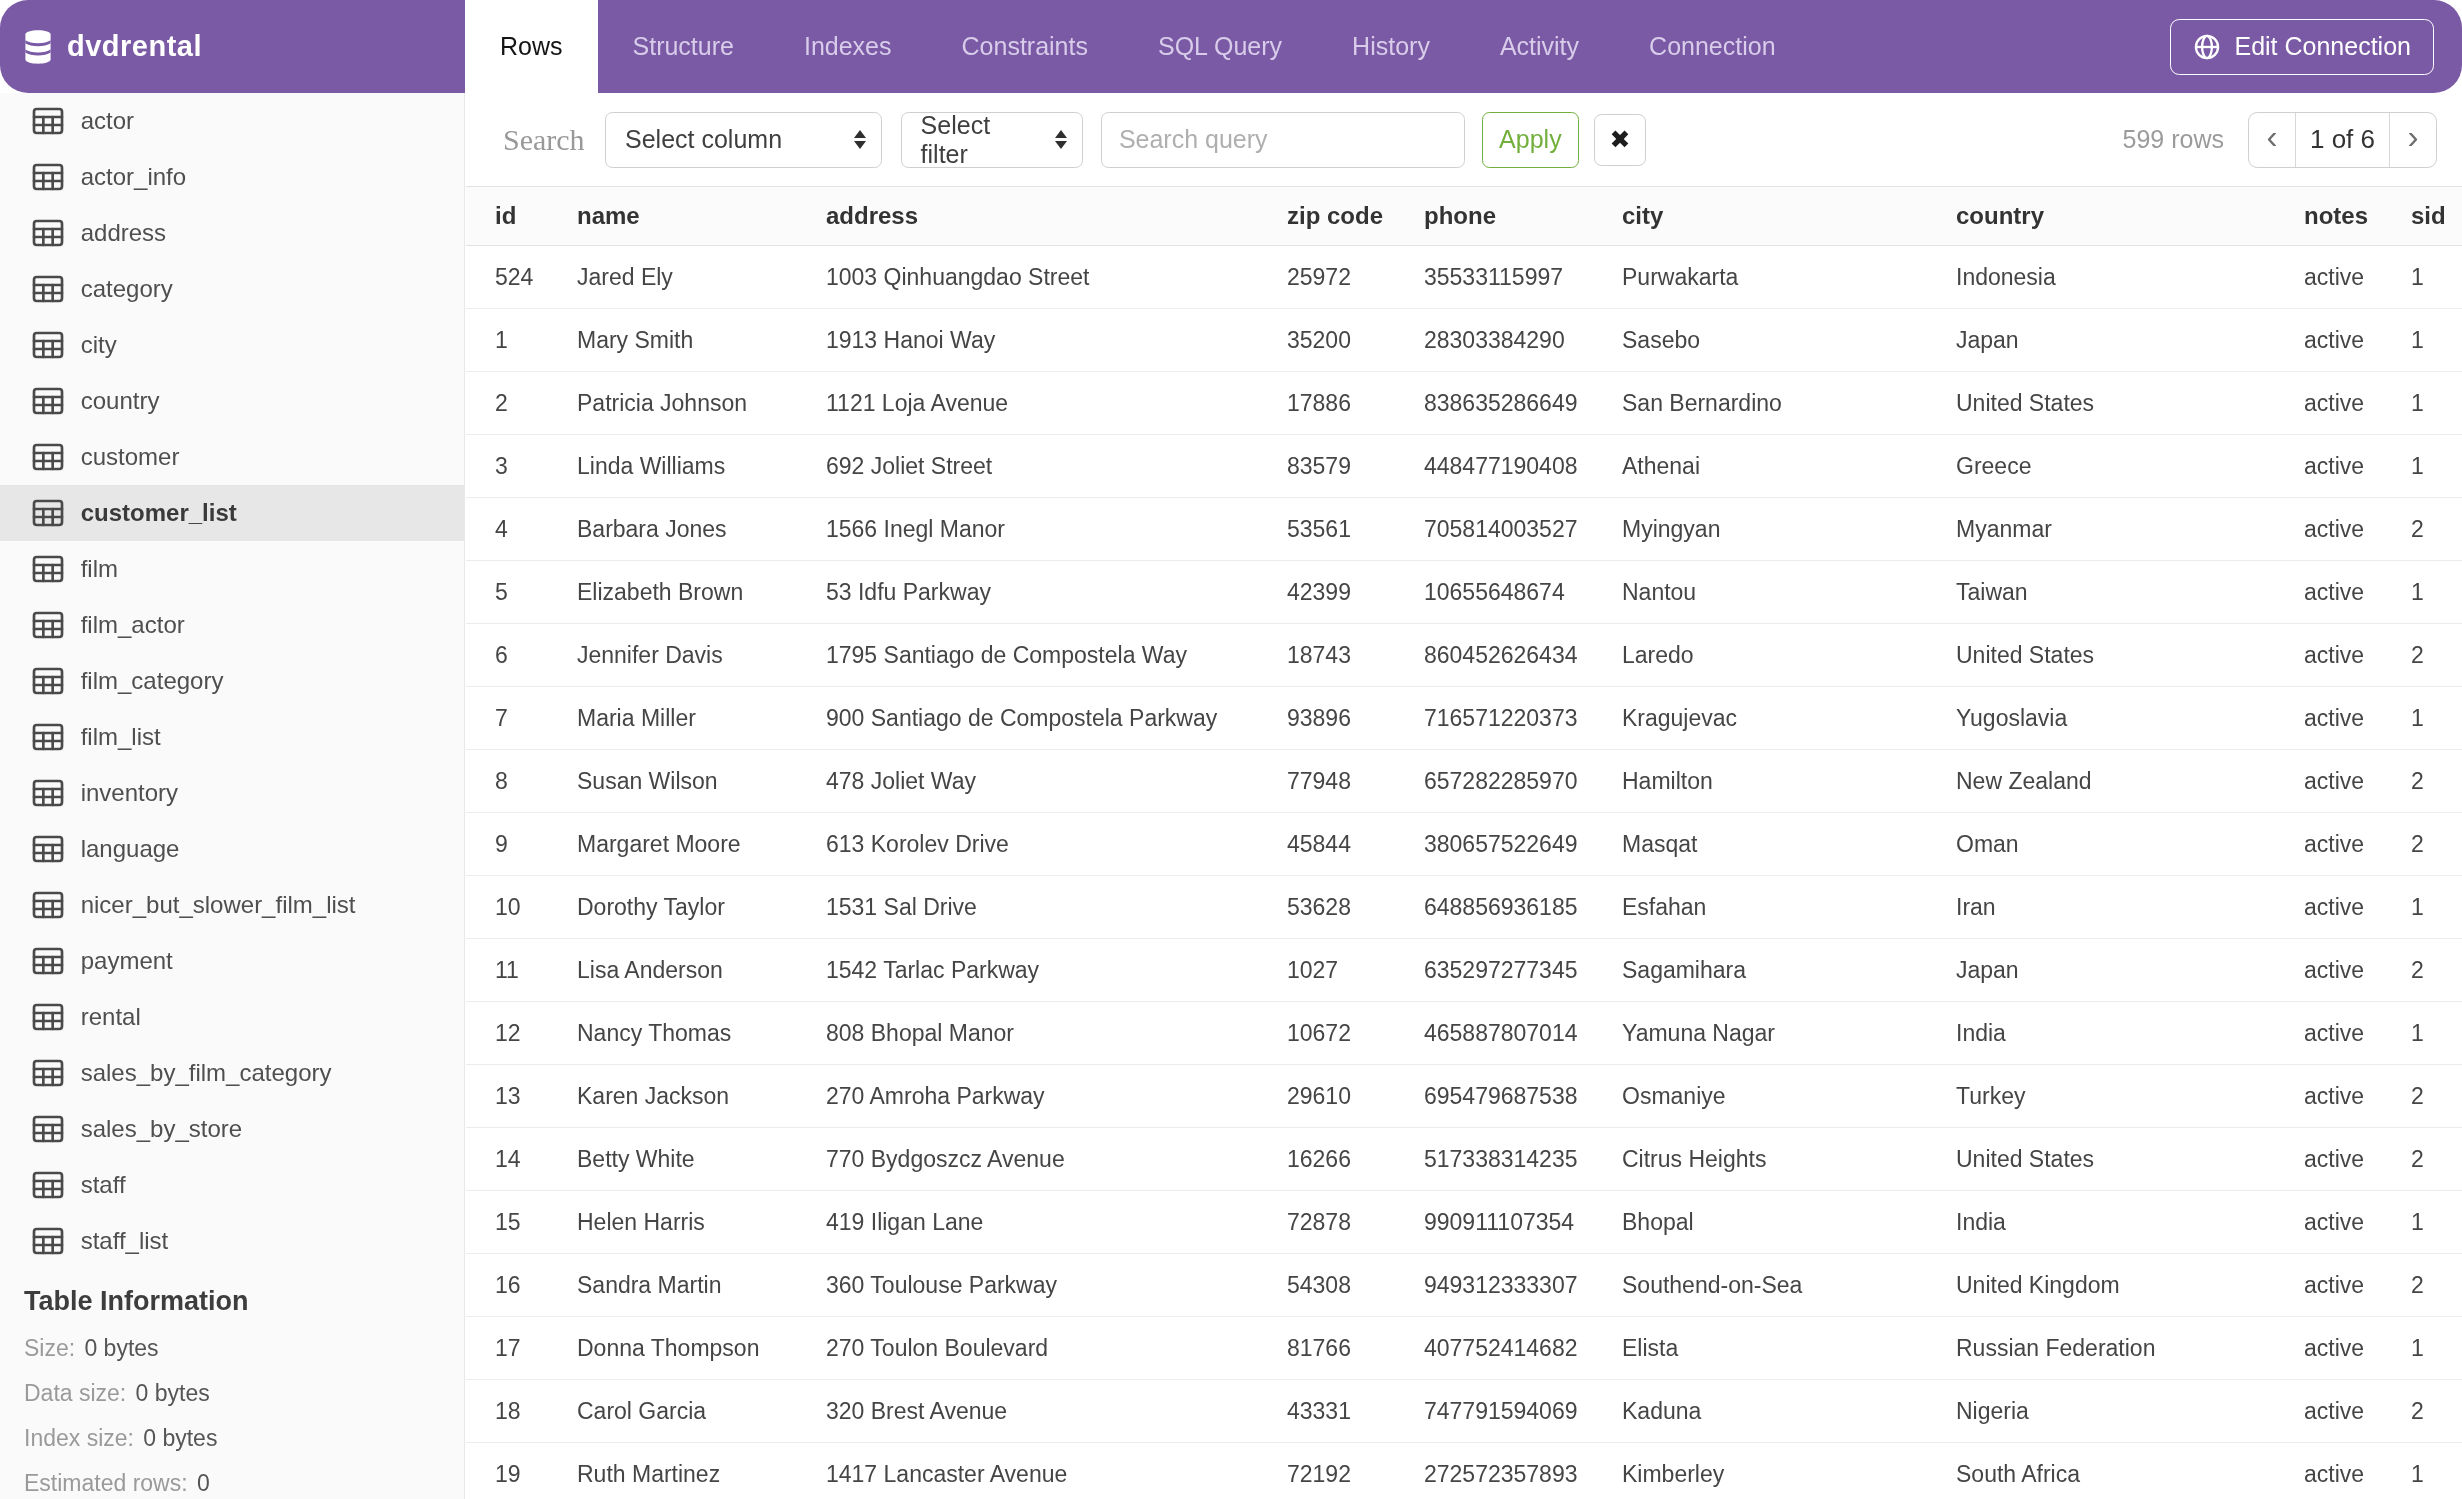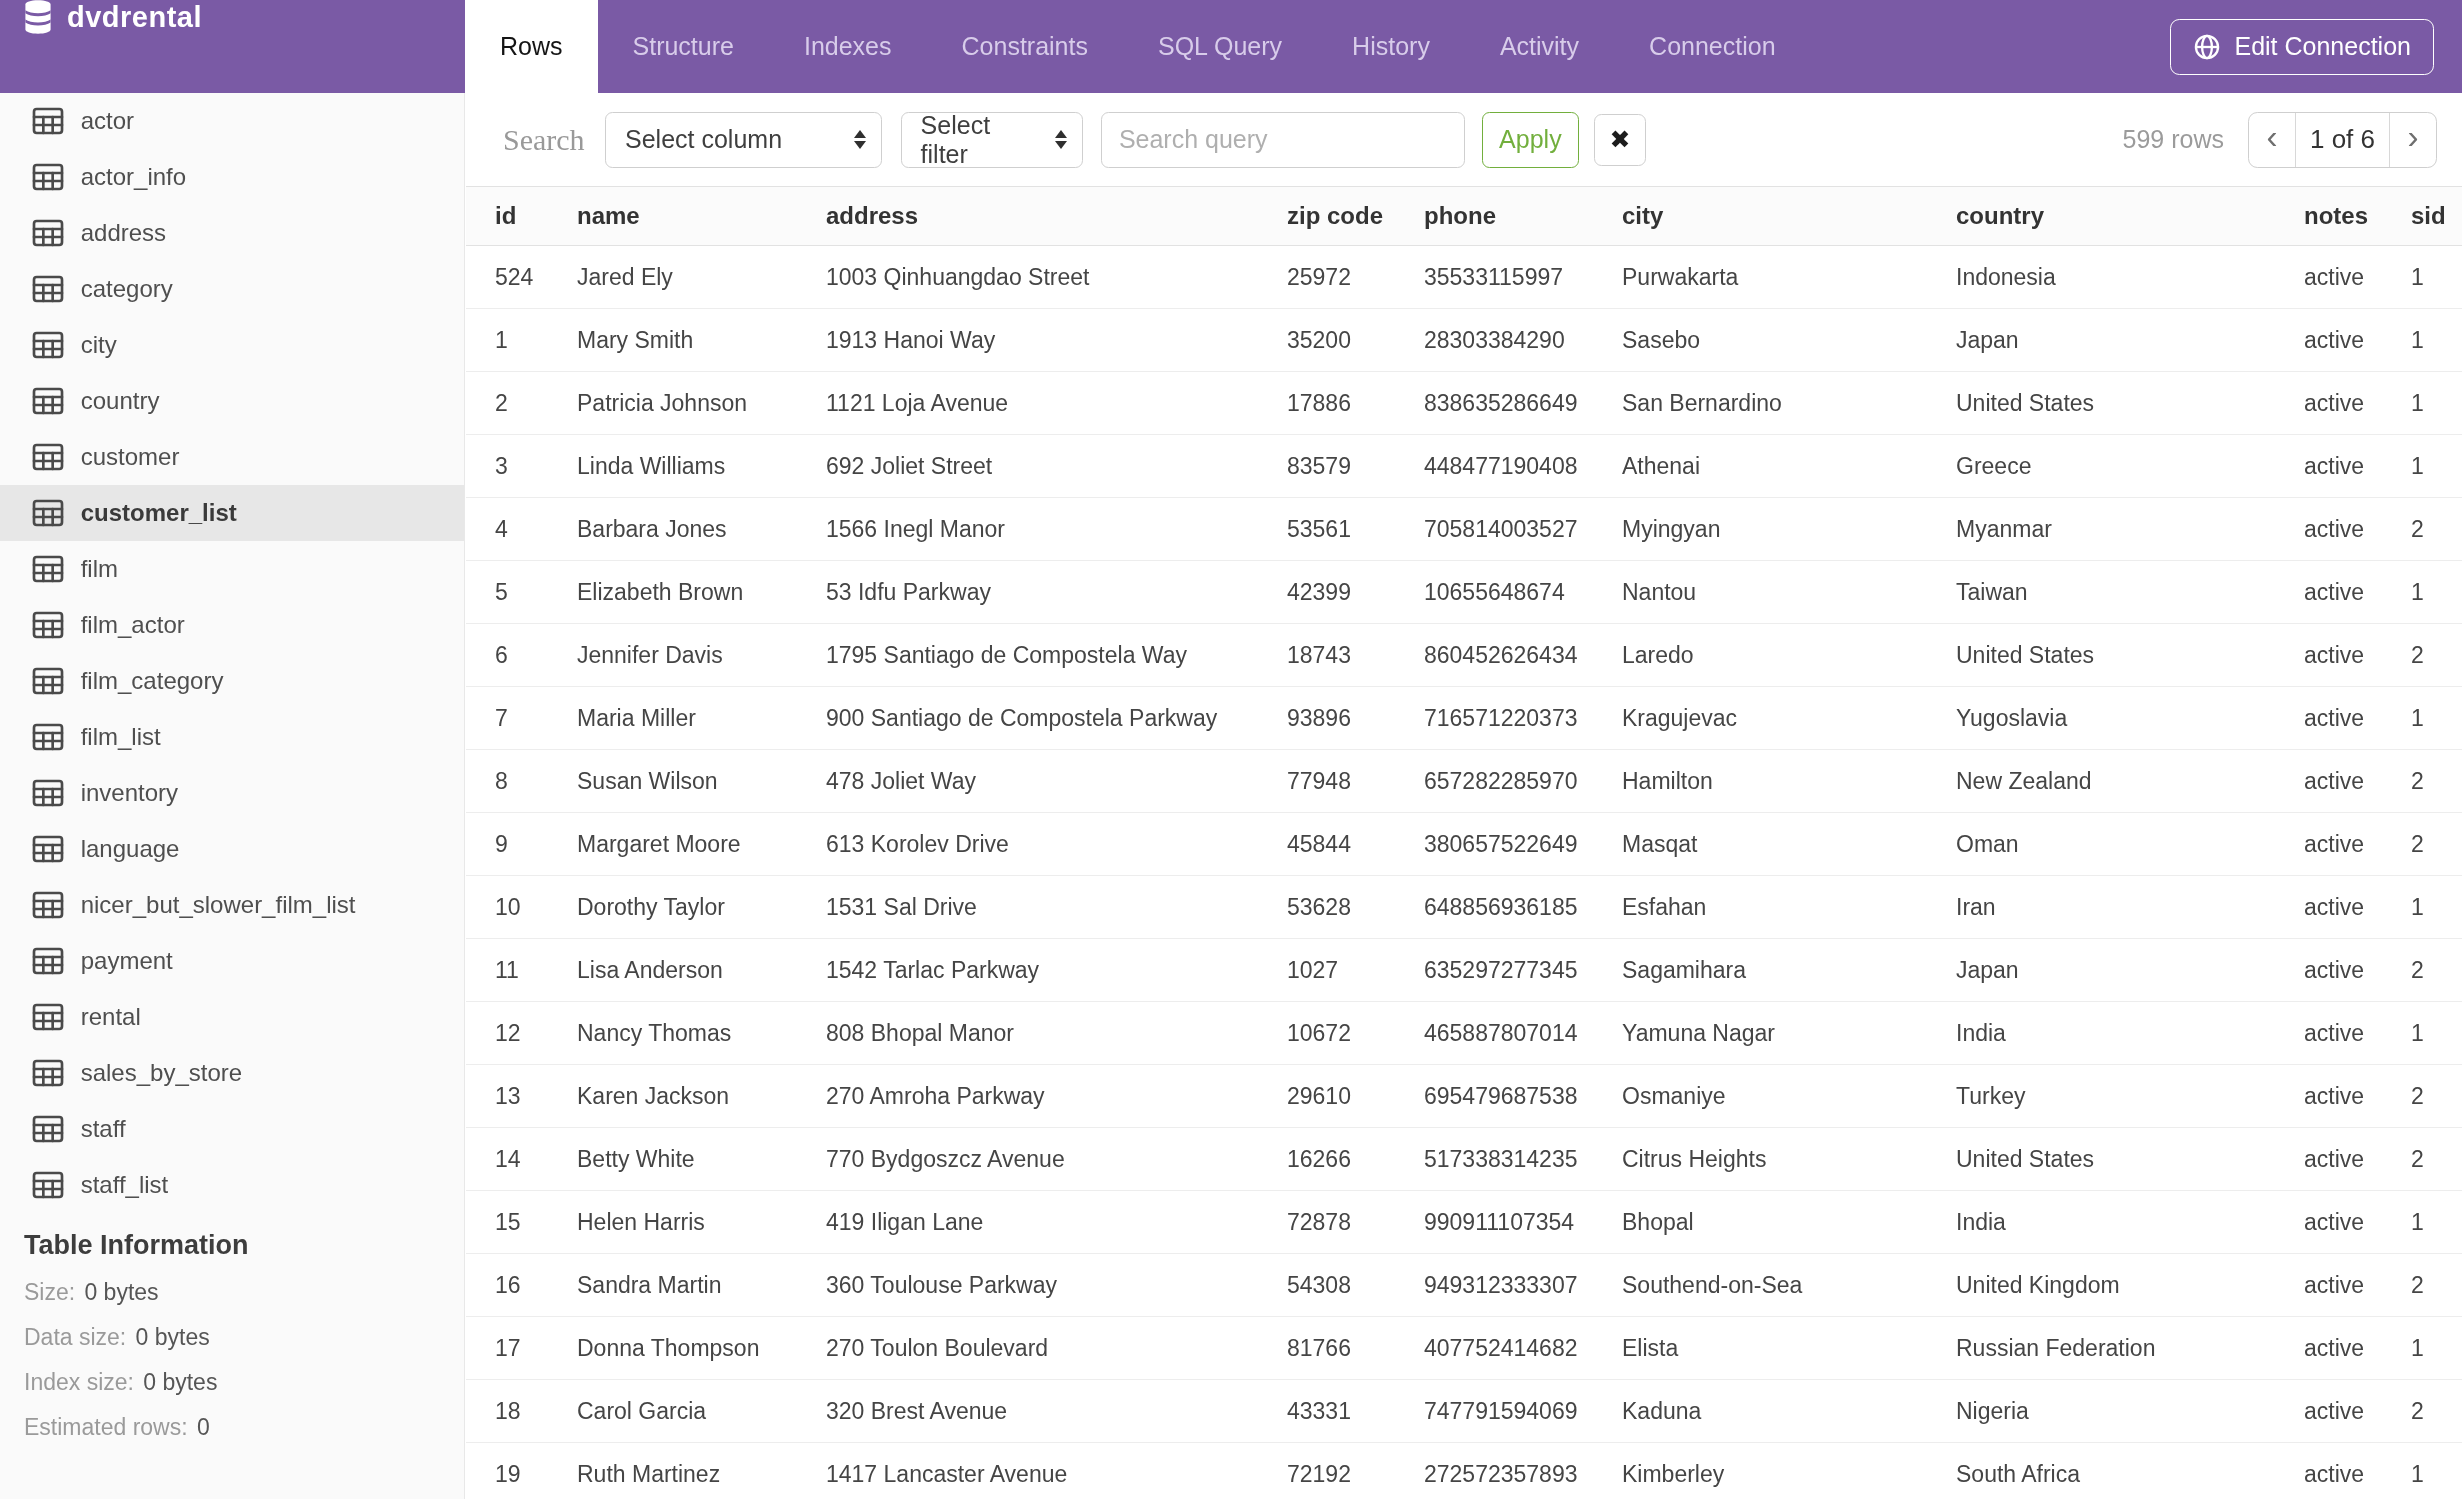--- a/index.html
+++ b/index.html
@@ -1,21 +1,21 @@
 <!DOCTYPE html>
 <html style="--brand-purple: #7A5AA5; --accent-green: #72AF3D;font-size:15px"><head>
 <meta charset="utf-8">
 <style>
   * { margin:0; padding:0; box-sizing:border-box; }
   html,body { width:2462px; height:1500px; overflow:hidden; background:#fff;
               font-family:"Liberation Sans","DejaVu Sans",sans-serif; }
 
   
   .app-header { position:absolute; top:0; left:0; width:2462px; height:93px;
-                background:var(--brand-purple,#7A5AA5); display:flex; align-items:flex-start; }
+                background:var(--brand-purple,#7A5AA5); display:flex; align-items:center;border-radius:28px; }
   .logo-area { width:465px; display:flex; align-items:center; padding-left:24px; gap:15px; flex:0 0 auto; }
   .logo-text { color:#fff; font-size:29px; font-weight:bold; letter-spacing:0.5px; }
   .tab-bar { display:flex; align-items:stretch; height:93px; }
   .tab { display:flex; align-items:center; padding:0 35px; font-size:25px;
          color:#D8CCEA; cursor:pointer; }
   .tab.active { background:#fff; color:#141414; }
   .edit-conn { margin-left:auto; margin-right:28px; align-self:center; height:56px;
                display:flex; align-items:center; gap:13px; padding:0 22px;
                border:1.9px solid #fff; border-radius:9.3px; background:transparent;
                color:#fff; font-size:25px; cursor:pointer;
@@ -287,20 +287,30 @@
 <span>rental</span>
       </div>
       <div class="side-item">
   <svg width="32" height="28" viewBox="0 0 24 21" fill="none" stroke="#4A4A4A" stroke-width="2" stroke-linecap="round">
     <rect x="1.5" y="1.5" width="21" height="18" rx="2"></rect>
     <line x1="1.5" y1="7.5" x2="22.5" y2="7.5"></line>
     <line x1="1.5" y1="13.5" x2="22.5" y2="13.5"></line>
     <line x1="8.5" y1="7.5" x2="8.5" y2="19.5"></line>
     <line x1="15.5" y1="7.5" x2="15.5" y2="19.5"></line>
   </svg>
+<span>sales_by_film_category</span>
+      </div>
+      <div class="side-item">
+  <svg width="32" height="28" viewBox="0 0 24 21" fill="none" stroke="#4A4A4A" stroke-width="2" stroke-linecap="round">
+    <rect x="1.5" y="1.5" width="21" height="18" rx="2"></rect>
+    <line x1="1.5" y1="7.5" x2="22.5" y2="7.5"></line>
+    <line x1="1.5" y1="13.5" x2="22.5" y2="13.5"></line>
+    <line x1="8.5" y1="7.5" x2="8.5" y2="19.5"></line>
+    <line x1="15.5" y1="7.5" x2="15.5" y2="19.5"></line>
+  </svg>
 <span>sales_by_store</span>
       </div>
       <div class="side-item">
   <svg width="32" height="28" viewBox="0 0 24 21" fill="none" stroke="#4A4A4A" stroke-width="2" stroke-linecap="round">
     <rect x="1.5" y="1.5" width="21" height="18" rx="2"></rect>
     <line x1="1.5" y1="7.5" x2="22.5" y2="7.5"></line>
     <line x1="1.5" y1="13.5" x2="22.5" y2="13.5"></line>
     <line x1="8.5" y1="7.5" x2="8.5" y2="19.5"></line>
     <line x1="15.5" y1="7.5" x2="15.5" y2="19.5"></line>
   </svg>

